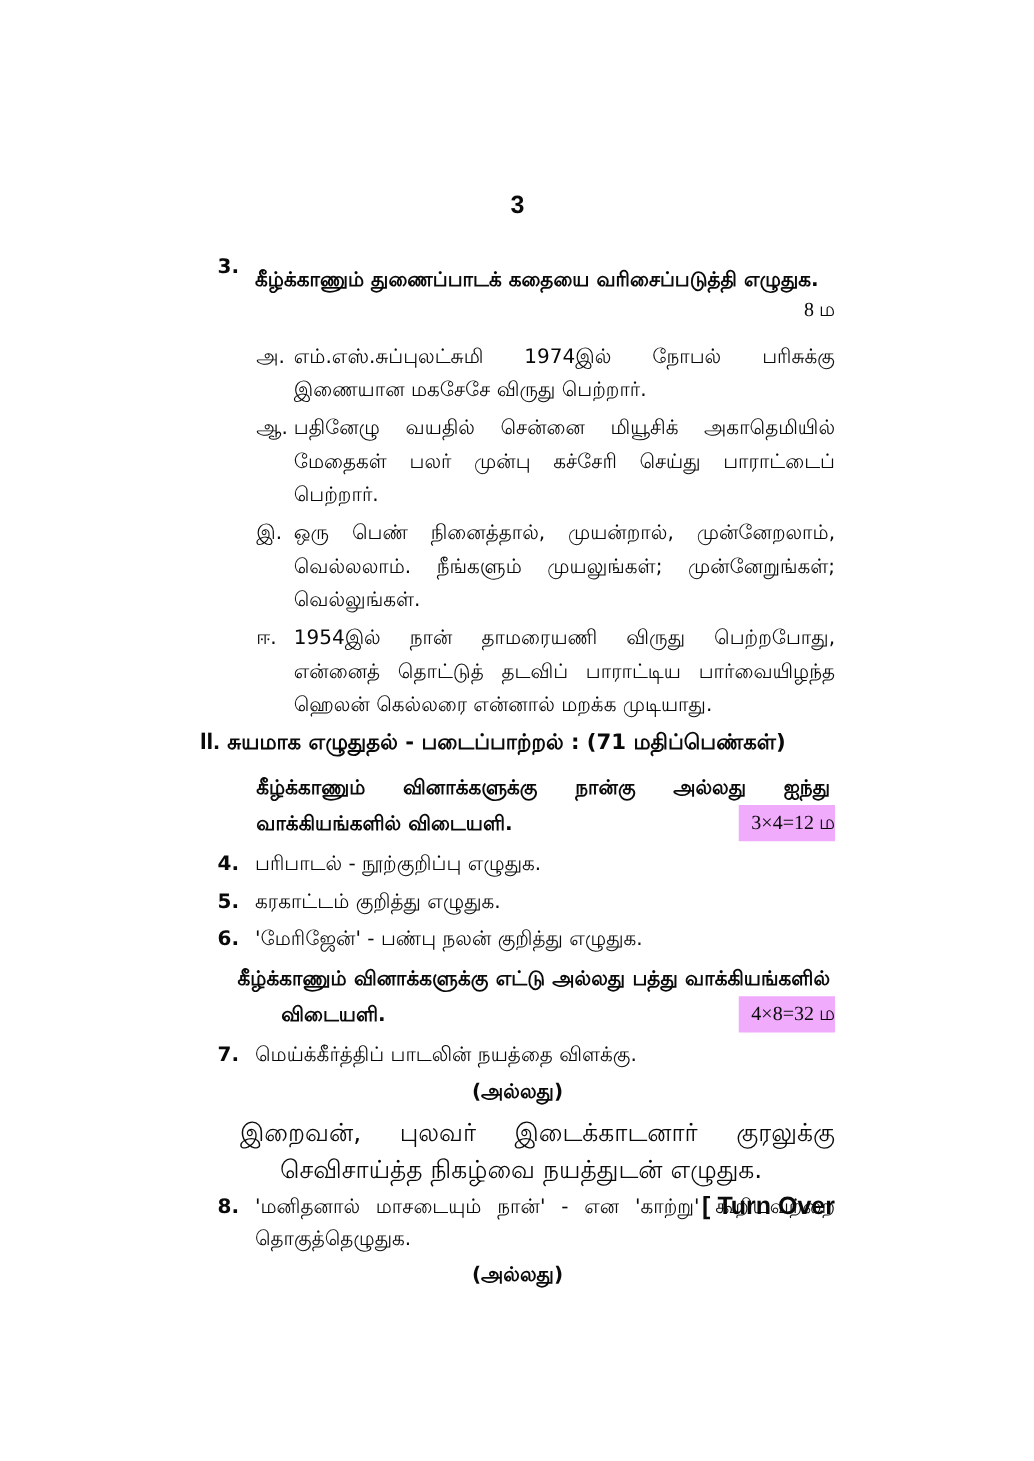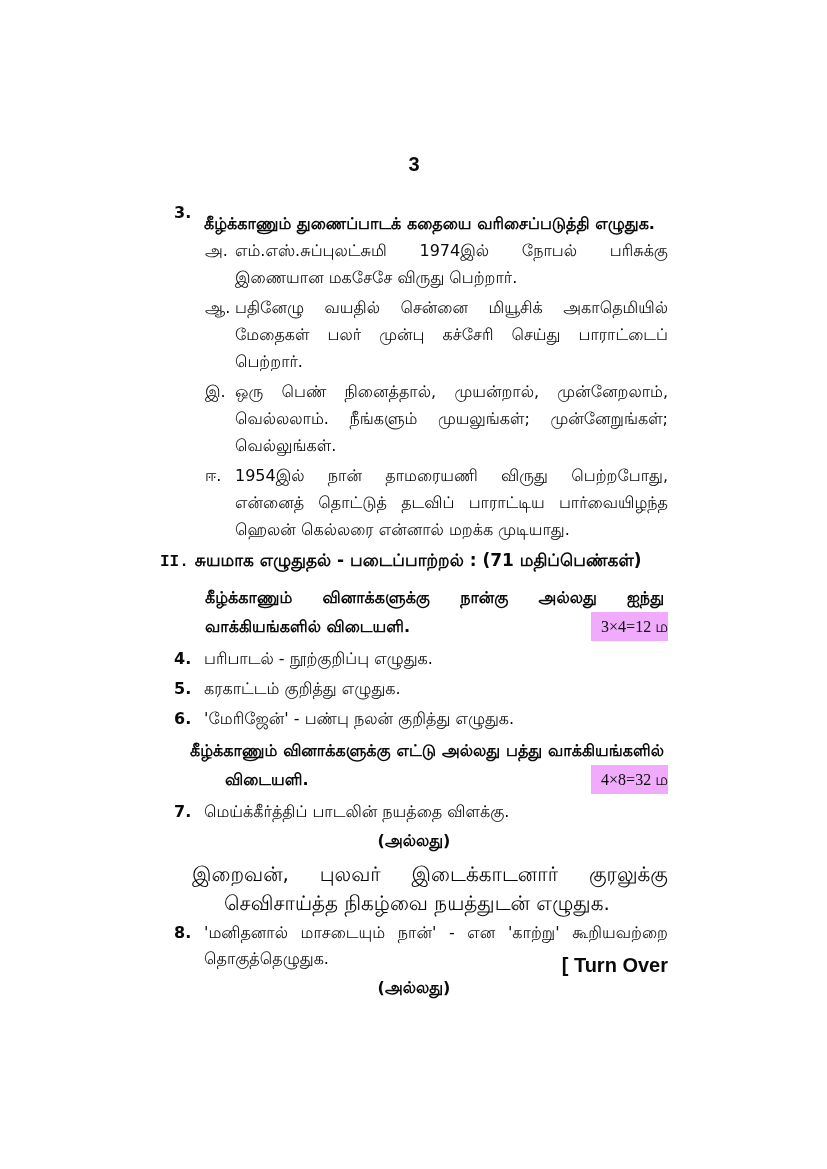--- a/index.html
+++ b/index.html
@@ -56,22 +56,22 @@
   }
   .sub-item .ilabel{flex:0 0 30px;}
   .sub-item .itext{flex:1;text-align:justify;}
   .sec-head{
     font-size:17px;
     line-height:28px;
     font-weight:700;
     margin-bottom:7px;
   }
   .sec-head .roman{
-    font-family:Liberation Mono, monospace;
-    font-size:16px;
+    font-family:Liberation Sans, sans-serif;
+    font-size:19px;
     padding-right:6px;
   }
   .instr{
     position:relative;
     font-weight:700;
     font-size:16px;
     line-height:29px;
     text-align:justify;
     margin-left:45px;
     padding-right:4px;
@@ -120,20 +120,21 @@
 
 <div class="page">
   <div class="content">
 
     <div class="page-num">3</div>
 
     <div class="q-row bold">
       <span class="qnum">3.</span>
       <span class="qtext">கீழ்க்காணும் துணைப்பாடக் கதையை வரிசைப்படுத்தி எழுதுக.</span>
     </div>
+    <div class="marks marks-q3">8 ம</div>
 
     <div class="sub-item">
       <span class="ilabel">அ.</span>
       <span class="itext">எம்.எஸ்.சுப்புலட்சுமி 1974இல் நோபல் பரிசுக்கு இணையான மகசேசே விருது பெற்றார்.</span>
     </div>
     <div class="sub-item">
       <span class="ilabel">ஆ.</span>
       <span class="itext">பதினேழு வயதில் சென்னை மியூசிக் அகாதெமியில் மேதைகள் பலர் முன்பு கச்சேரி செய்து பாராட்டைப் பெற்றார்.</span>
     </div>
     <div class="sub-item">

